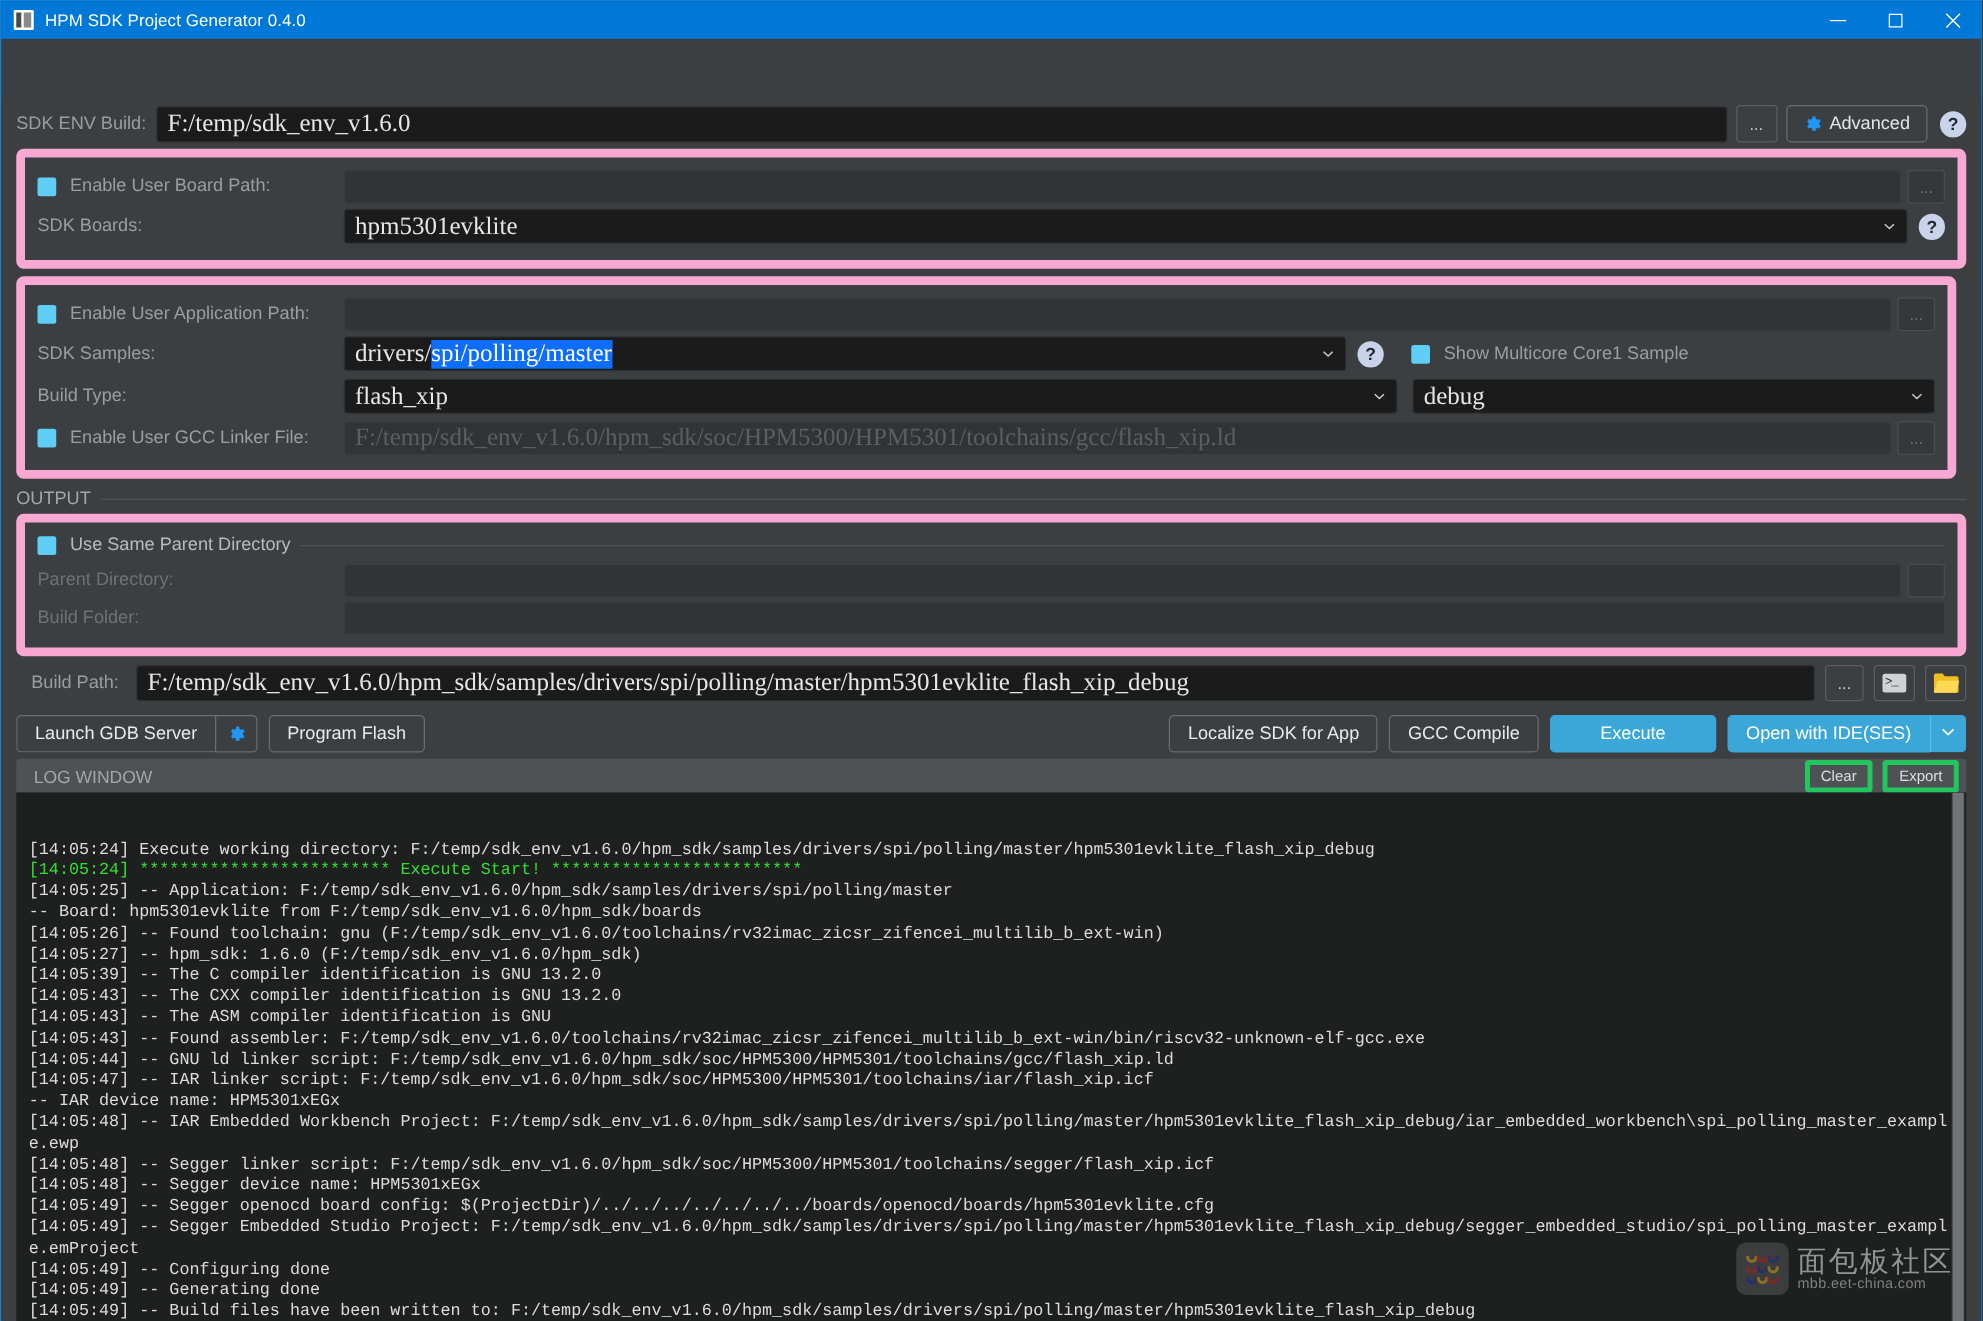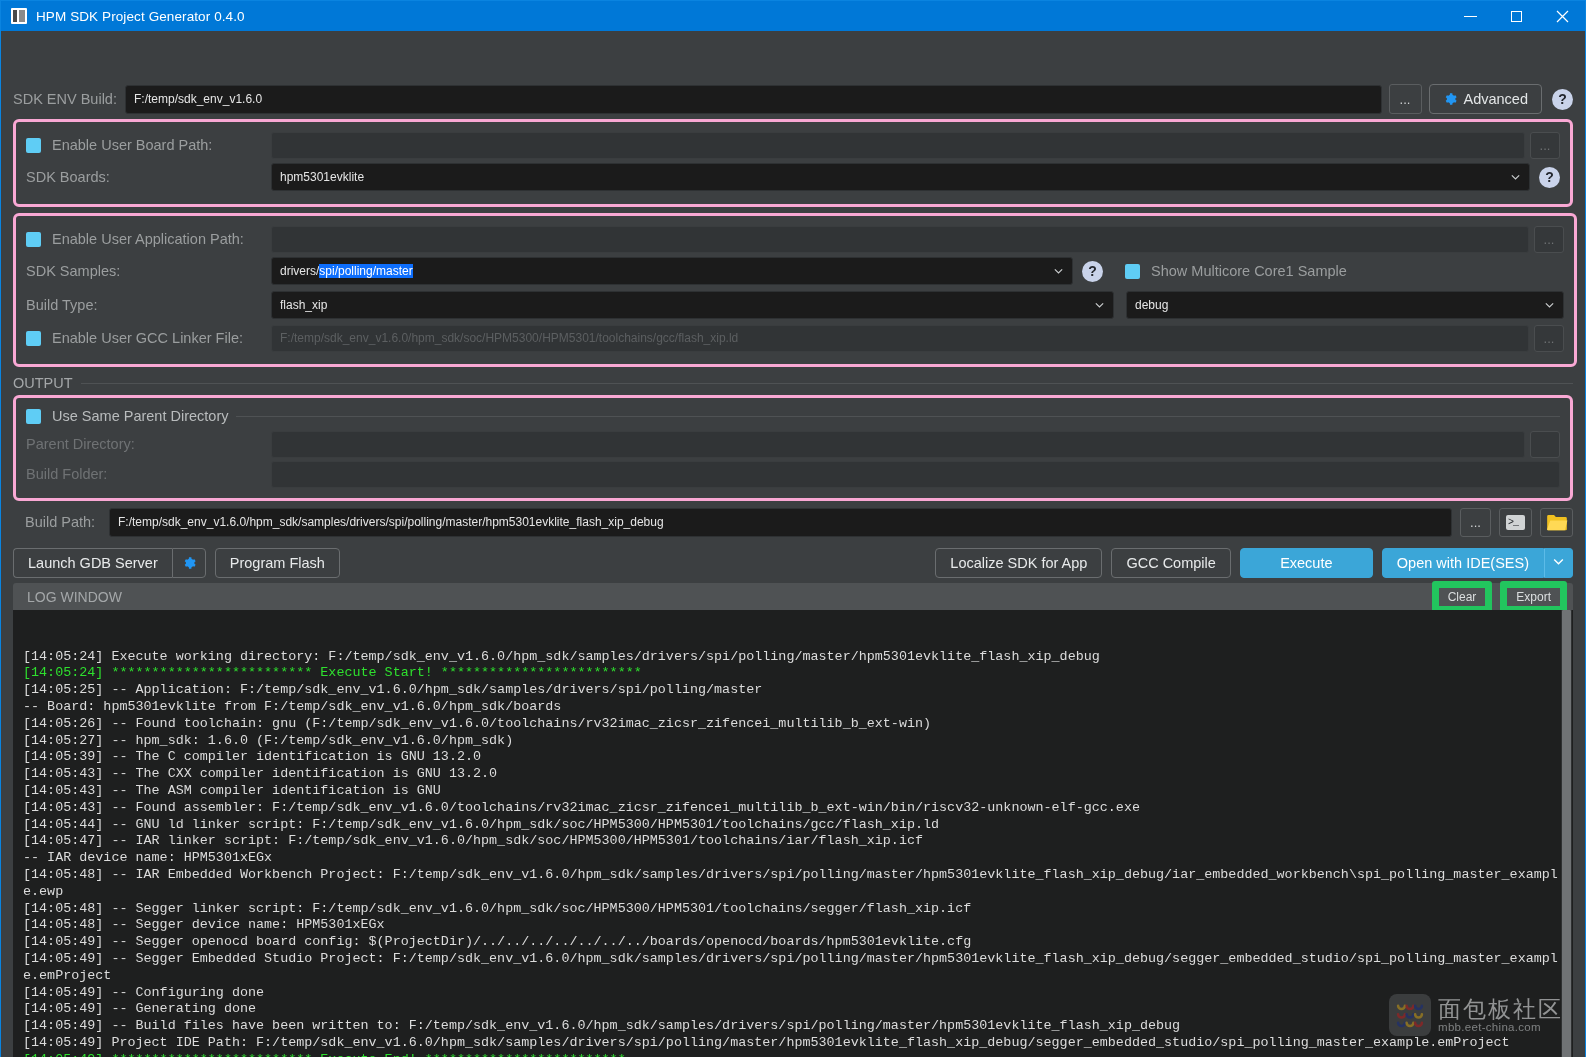--- a/index.html
+++ b/index.html
@@ -64,21 +64,21 @@
   .row { display: flex; align-items: center; }
 
   .lbl {
     color: #9b9e9f; font-size: 14.5px; white-space: nowrap;
   }
   .lbl.bright { color: #b9bcbd; }
 
   .field {
     background: #1b1b1b; border: 1px solid #2e3133; border-radius: 3px;
     height: 27px; color: #e6e6e6;
-    font-family: Liberation Sans, sans-serif; font-size: 12px;
+    font-family: Liberation Serif, serif; font-size: 20px;
     display: flex; align-items: center; padding: 0 8px; overflow: hidden;
     white-space: nowrap;
   }
   .field.empty { background: #313436; border-color: #3a3d3f; }
   .field.disabled-text { color: #5c5f61; background: #313436; border-color: #3a3d3f; }
 
   .combo { position: relative; }
   .combo .caret {
     position: absolute; right: 8px; top: 50%; transform: translateY(-50%);
     width: 11px; height: 11px;
@@ -98,21 +98,21 @@
     display: flex; align-items: center; justify-content: center;
     font-size: 14px; font-weight: bold; font-family: "Liberation Sans", sans-serif;
   }
 
   .chk {
     width: 15px; height: 15px; border-radius: 2px;
     background: #5fcdf5; display: inline-block; flex: 0 0 15px;
   }
 
   .groupbox {
-    border: 3px solid #f9a8d4; border-radius: 6px; background: #3c3f41;
+    border: 7px solid #f9a8d4; border-radius: 6px; background: #3c3f41;
     position: relative;
   }
 
   
   .adv-btn {
     height: 30px; border: 1px solid #6a6d6f; border-radius: 4px;
     background: #3c3f41; color: #e3e6e7; font-size: 14.5px;
     display: flex; align-items: center; gap: 7px; padding: 0 13px;
   }
   .gear { width: 14px; height: 14px; display: block; }
@@ -130,21 +130,21 @@
   .logwin {
     flex: 1 1 auto; display: flex; flex-direction: column;
     margin: 0 0 0 0;
   }
   .log-header {
     background: #4f5254; height: 27px; display: flex; align-items: center;
     padding: 0 6px 0 14px; color: #a4a7a9; font-size: 14px; border-radius: 3px 3px 0 0;
   }
   .log-btns { margin-left: auto; display: flex; gap: 8px; }
   .log-btn {
-    border: 7px solid #22c55e; border-radius: 3px; background: #4f5254;
+    border: 4px solid #22c55e; border-radius: 3px; background: #4f5254;
     color: #dcdfe0; font-size: 12px; padding: 2px 9px;
   }
   .log-body {
     flex: 1 1 auto; background: #1e1f1f; color: #dcdcdc;
     font-family: "Liberation Mono", monospace; font-size: 13.4px; line-height: 16.8px;
     padding: 5px 6px 0 10px; overflow: hidden; position: relative;
     white-space: pre-wrap; word-break: break-all;
   }
   .log-line { display: block; }
   .log-line.green { color: #2ee02e; }
@@ -243,21 +243,21 @@
           <span class="caret">
             <svg width="11" height="11" viewBox="0 0 12 12">
                 <path d="M2 4.2 L6 8 L10 4.2" stroke="#c9cccd" stroke-width="1.3" fill="none"></path>
               </svg>
           </span>
         </div>
         <div class="helpbtn" style="margin-left:9px;">?</div>
       </div>
     </div>
 
-    <div class="groupbox" style="margin:6px 0 0 4px; padding:8px 10px 10px 10px;">
+    <div class="groupbox" style="margin:6px 12px 0 4px; padding:8px 10px 10px 10px;">
       <div class="row" style="height:30px;">
         <div class="row" style="width:245px; gap:11px;">
           <span class="chk"></span>
           <span class="lbl">Enable User Application Path:</span>
         </div>
         <div class="field empty" style="flex:1 1 auto;"></div>
         <div class="sq-btn dim" style="width:30px; margin-left:5px;">...</div>
       </div>
 
       <div class="row" style="height:34px;">

